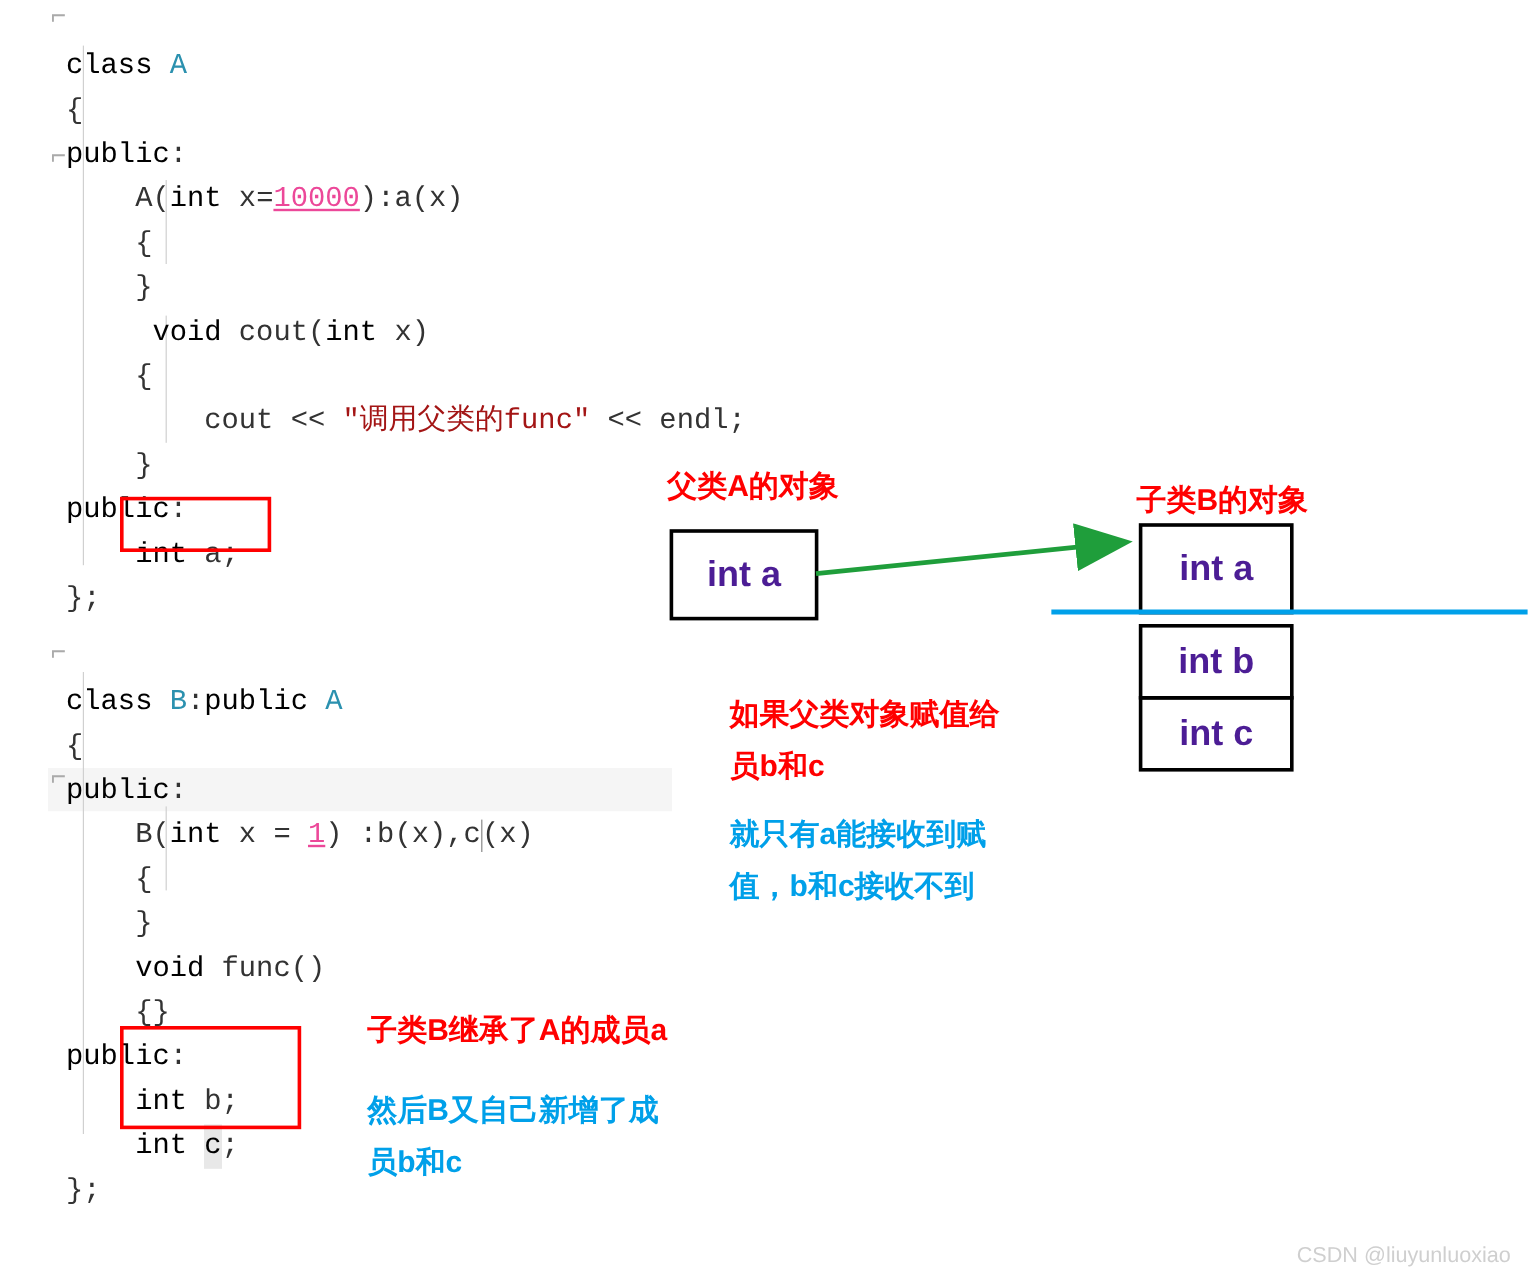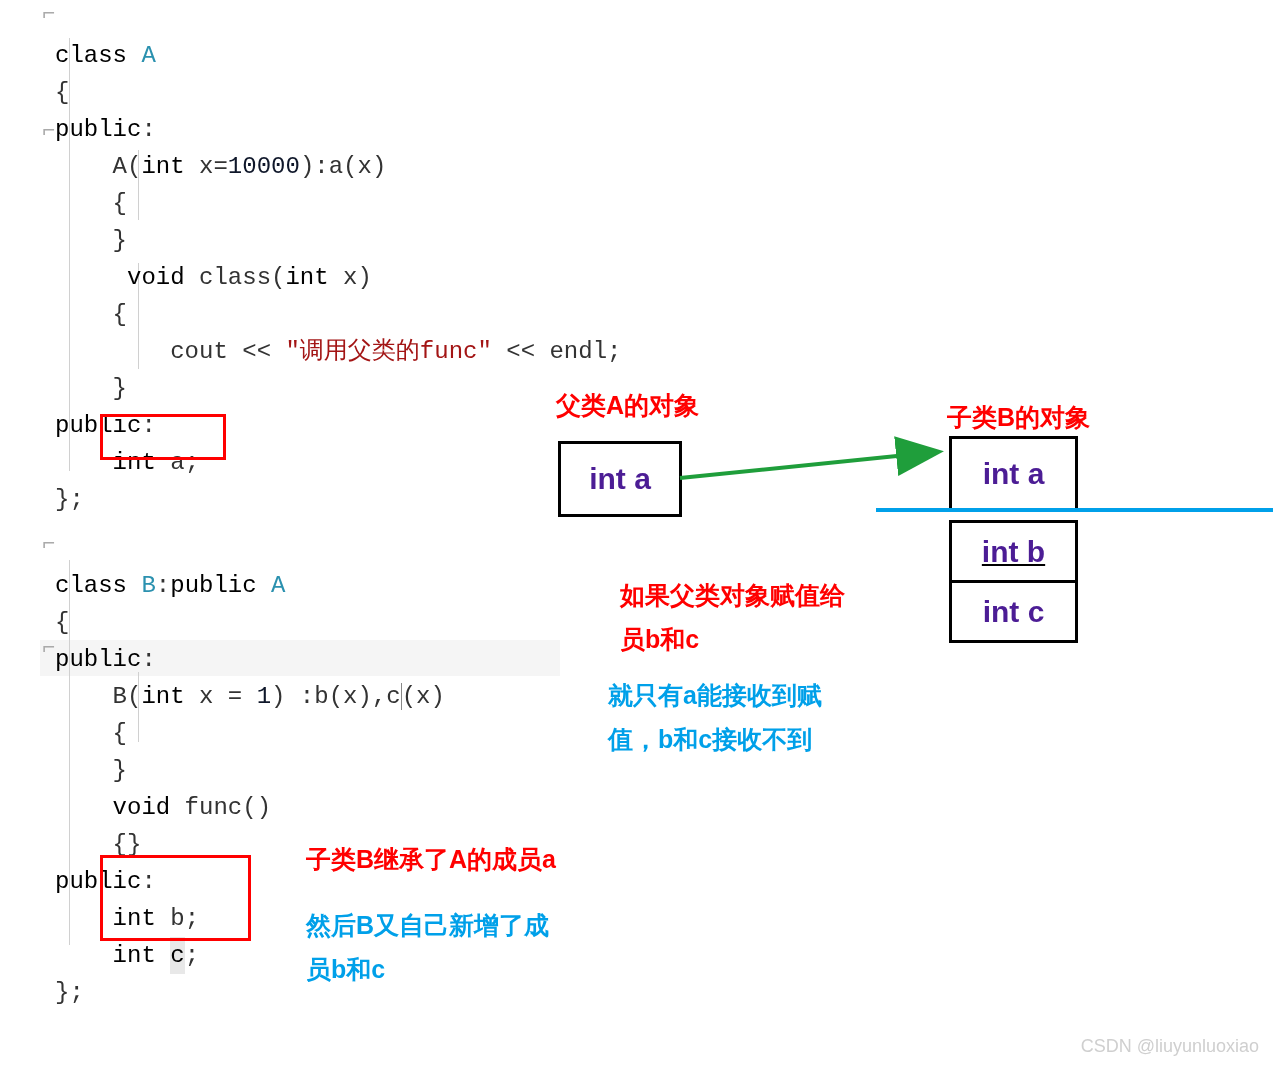--- a/index.html
+++ b/index.html
@@ -19,21 +19,21 @@
     line-height: 37px;
   }
   .guide {
     position: absolute;
     width: 1px;
     background: #d0d0d0;
   }
   .kw-blue { color: #000000; }
   .kw-teal { color: #2b91af; }
   .txt { color: #333333; }
-  .num { color: #0f172a; }
+  .num { color: #ec4899; text-decoration: underline; }
   .str { color: #a31515; }
   .highlight-box {
     position: absolute;
     border: 3px solid #ff0000;
     background: transparent;
   }
   .obj-box {
     position: absolute;
     border: 3.5px solid #000000;
     text-align: center;
@@ -95,21 +95,21 @@
 <div class="fold-bracket" style="left:42px; top:532px;">⌐</div>
 <div class="fold-bracket" style="left:42px; top:636px;">⌐</div>
 
 <div class="code-block" style="left:55px; top:0px;">
 <span class="kw-blue">class</span><span class="kw-teal"> A</span>
 <span class="txt">{</span>
 <span class="kw-blue">public</span><span class="txt">:</span>
 <span class="txt">    A(</span><span class="kw-blue">int</span><span class="txt"> x=</span><span class="num">10000</span><span class="txt">):a(x)</span>
 <span class="txt">    {</span>
 <span class="txt">    }</span>
-<span class="txt">     </span><span class="kw-blue">void</span><span class="txt"> class(</span><span class="kw-blue">int</span><span class="txt"> x)</span>
+<span class="txt">     </span><span class="kw-blue">void</span><span class="txt"> cout(</span><span class="kw-blue">int</span><span class="txt"> x)</span>
 <span class="txt">    {</span>
 <span class="txt">        cout &lt;&lt; </span><span class="str">"调用父类的func"</span><span class="txt"> &lt;&lt; endl;</span>
 <span class="txt">    }</span>
 <span class="kw-blue">public</span><span class="txt">:</span>
 <span class="txt">    </span><span class="kw-blue">int</span><span class="txt"> a;</span>
 <span class="txt">};</span>
 </div>
 
 <div class="highlight-box" style="left:100px; top:414px; width:120px; height:40px;"></div>
 
@@ -136,41 +136,41 @@
 
 <div class="anno red" style="left:947px; top:396px;">子类B的对象</div>
 
 <div class="obj-box" style="left:558px; top:441px; width:118px; height:70px; line-height:70px;">
   <span class="obj-label">int a</span>
 </div>
 
 <div class="obj-box" style="left:949px; top:436px; width:123px; height:70px; line-height:70px;">
   <span class="obj-label">int a</span>
 </div>
-<div class="obj-box" style="left:949px; top:520px; width:123px; height:57px; line-height:57px;text-decoration:underline;">
+<div class="obj-box" style="left:949px; top:520px; width:123px; height:57px; line-height:57px;">
   <span class="obj-label">int b</span>
 </div>
 <div class="obj-box" style="left:949px; top:580px; width:123px; height:57px; line-height:57px;">
   <span class="obj-label">int c</span>
 </div>
 
 <svg class="arrow-svg" style="left:678px; top:436px;" width="275" height="50">
   <defs>
     <marker id="arrowhead" markerWidth="12" markerHeight="10" refX="10" refY="5" orient="auto">
       <polygon points="0 0, 12 5, 0 10" fill="#1f9e3b"></polygon>
     </marker>
   </defs>
   <line x1="2" y1="42" x2="258" y2="16" stroke="#1f9e3b" stroke-width="4" marker-end="url(#arrowhead)"></line>
 </svg>
 
 <svg class="line-svg" style="left:876px; top:505px;" width="400" height="10">
   <line x1="0" y1="5" x2="400" y2="5" stroke="#00a0e9" stroke-width="4"></line>
 </svg>
 
-<div class="anno red" style="left:608px; top:574px;margin-left:12px;">
+<div class="anno red" style="left:608px; top:574px;">
   <span>如果父类对象赋值给</span><br>
   <span>员b和c</span>
 </div>
 
 <div class="anno sky" style="left:608px; top:674px;">
   <span>就只有a能接收到赋</span><br>
   <span>值，b和c接收不到</span>
 </div>
 
 <div class="anno red" style="left:306px; top:838px;">

